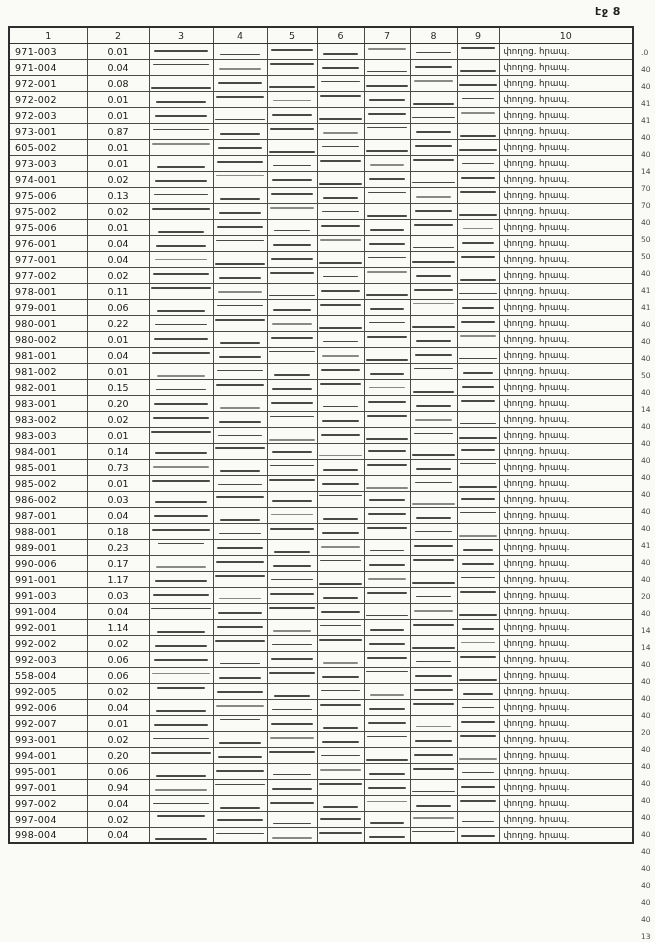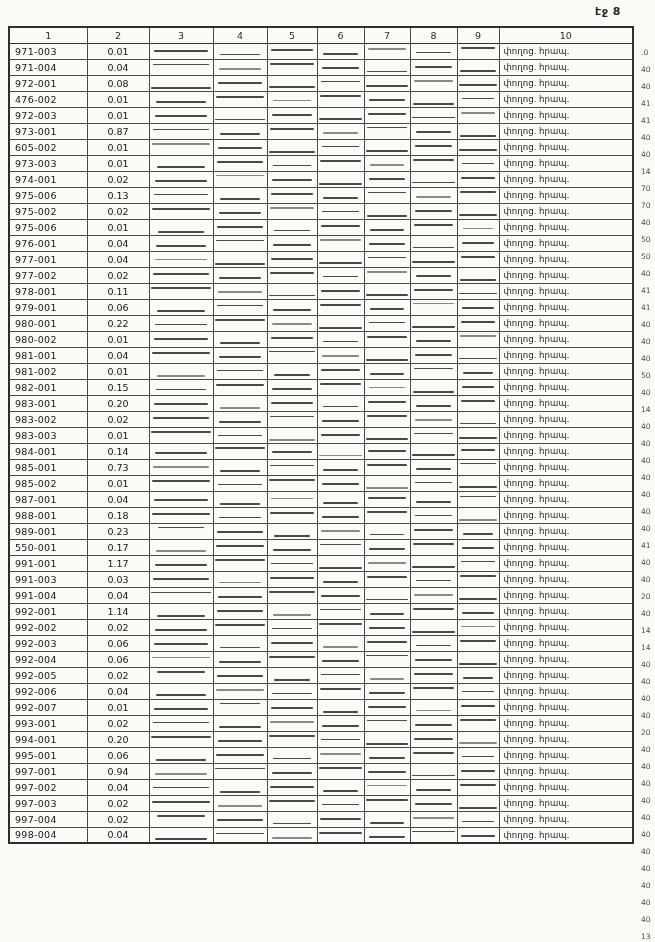--- a/index.html
+++ b/index.html
@@ -168,21 +168,21 @@
         </td>
         <td class="empty">
           <div class="dash" style="margin-top: 4px; width: 84%; border-top-color: rgba(22, 22, 22, 0.5);"></div>
         </td>
         <td class="empty">
           <div class="dash" style="margin-top: 8px; width: 95%;"></div>
         </td>
         <td class="note">փողոց. հրապ.</td>
       </tr>
       <tr>
-        <td class="code">476-002</td>
+        <td class="code">972-002</td>
         <td class="val">0.01</td>
         <td class="empty">
           <div class="dash" style="margin-top: 9px; width: 78%;"></div>
         </td>
         <td class="empty">
           <div class="dash" style="margin-top: 4px; width: 89%;"></div>
         </td>
         <td class="empty">
           <div class="dash" style="margin-top: 8px; width: 78%; border-top-width: 1px; border-top-color: rgba(22, 22, 22, 0.5);"></div>
         </td>
@@ -818,20 +818,46 @@
         </td>
         <td class="empty">
           <div class="dash" style="margin-top: 6px; width: 82%; border-top-width: 1px;"></div>
         </td>
         <td class="empty">
           <div class="dash" style="margin-top: 10px; width: 93%;"></div>
         </td>
         <td class="note">փողոց. հրապ.</td>
       </tr>
       <tr>
+        <td class="code">986-002</td>
+        <td class="val">0.03</td>
+        <td class="empty">
+          <div class="dash" style="margin-top: 9px; width: 81%;"></div>
+        </td>
+        <td class="empty">
+          <div class="dash" style="margin-top: 4px; width: 92%;"></div>
+        </td>
+        <td class="empty">
+          <div class="dash" style="margin-top: 8px; width: 81%;"></div>
+        </td>
+        <td class="empty">
+          <div class="dash" style="margin-top: 3px; width: 92%; border-top-width: 1px;"></div>
+        </td>
+        <td class="empty">
+          <div class="dash" style="margin-top: 7px; width: 81%;"></div>
+        </td>
+        <td class="empty">
+          <div class="dash" style="margin-top: 11px; width: 92%; border-top-color: rgba(22, 22, 22, 0.5);"></div>
+        </td>
+        <td class="empty">
+          <div class="dash" style="margin-top: 6px; width: 81%;"></div>
+        </td>
+        <td class="note">փողոց. հրապ.</td>
+      </tr>
+      <tr>
         <td class="code">987-001</td>
         <td class="val">0.04</td>
         <td class="empty">
           <div class="dash" style="margin-top: 7px; width: 86%;"></div>
         </td>
         <td class="empty">
           <div class="dash" style="margin-top: 11px; width: 75%;"></div>
         </td>
         <td class="empty">
           <div class="dash" style="margin-top: 6px; width: 86%; border-top-width: 1px; border-top-color: rgba(22, 22, 22, 0.5);"></div>
@@ -896,21 +922,21 @@
         </td>
         <td class="empty">
           <div class="dash" style="margin-top: 5px; width: 85%;"></div>
         </td>
         <td class="empty">
           <div class="dash" style="margin-top: 9px; width: 74%;"></div>
         </td>
         <td class="note">փողոց. հրապ.</td>
       </tr>
       <tr>
-        <td class="code">550-001</td>
+        <td class="code">990-006</td>
         <td class="val">0.17</td>
         <td class="empty">
           <div class="dash" style="margin-top: 10px; width: 79%; border-top-color: rgba(22, 22, 22, 0.5);"></div>
         </td>
         <td class="empty">
           <div class="dash" style="margin-top: 5px; width: 90%;"></div>
         </td>
         <td class="empty">
           <div class="dash" style="margin-top: 9px; width: 79%;"></div>
         </td>
@@ -1078,21 +1104,21 @@
         </td>
         <td class="empty">
           <div class="dash" style="margin-top: 9px; width: 76%; border-top-width: 1px;"></div>
         </td>
         <td class="empty">
           <div class="dash" style="margin-top: 4px; width: 87%;"></div>
         </td>
         <td class="note">փողոց. հրապ.</td>
       </tr>
       <tr>
-        <td class="code">992-004</td>
+        <td class="code">558-004</td>
         <td class="val">0.06</td>
         <td class="empty">
           <div class="dash" style="margin-top: 5px; width: 92%; border-top-width: 1px; border-top-color: rgba(22, 22, 22, 0.5);"></div>
         </td>
         <td class="empty">
           <div class="dash" style="margin-top: 9px; width: 81%;"></div>
         </td>
         <td class="empty">
           <div class="dash" style="margin-top: 4px; width: 92%;"></div>
         </td>
@@ -1308,46 +1334,20 @@
           <div class="dash" style="margin-top: 10px; width: 77%;"></div>
         </td>
         <td class="empty">
           <div class="dash" style="margin-top: 5px; width: 88%; border-top-width: 1px; border-top-color: rgba(22, 22, 22, 0.5);"></div>
         </td>
         <td class="empty">
           <div class="dash" style="margin-top: 9px; width: 77%;"></div>
         </td>
         <td class="empty">
           <div class="dash" style="margin-top: 4px; width: 88%;"></div>
-        </td>
-        <td class="note">փողոց. հրապ.</td>
-      </tr>
-      <tr>
-        <td class="code">997-003</td>
-        <td class="val">0.02</td>
-        <td class="empty">
-          <div class="dash" style="margin-top: 5px; width: 93%;"></div>
-        </td>
-        <td class="empty">
-          <div class="dash" style="margin-top: 9px; width: 82%; border-top-color: rgba(22, 22, 22, 0.5);"></div>
-        </td>
-        <td class="empty">
-          <div class="dash" style="margin-top: 4px; width: 93%;"></div>
-        </td>
-        <td class="empty">
-          <div class="dash" style="margin-top: 8px; width: 82%; border-top-width: 1px;"></div>
-        </td>
-        <td class="empty">
-          <div class="dash" style="margin-top: 3px; width: 93%;"></div>
-        </td>
-        <td class="empty">
-          <div class="dash" style="margin-top: 7px; width: 82%;"></div>
-        </td>
-        <td class="empty">
-          <div class="dash" style="margin-top: 11px; width: 93%;"></div>
         </td>
         <td class="note">փողոց. հրապ.</td>
       </tr>
       <tr>
         <td class="code">997-004</td>
         <td class="val">0.02</td>
         <td class="empty">
           <div class="dash" style="margin-top: 3px; width: 76%;"></div>
         </td>
         <td class="empty">

